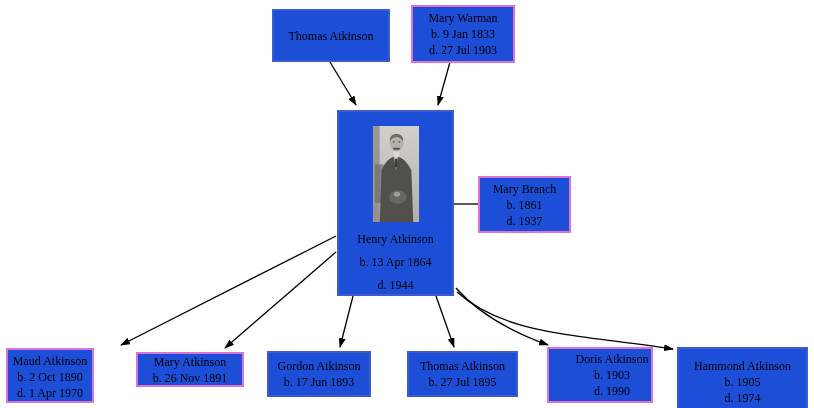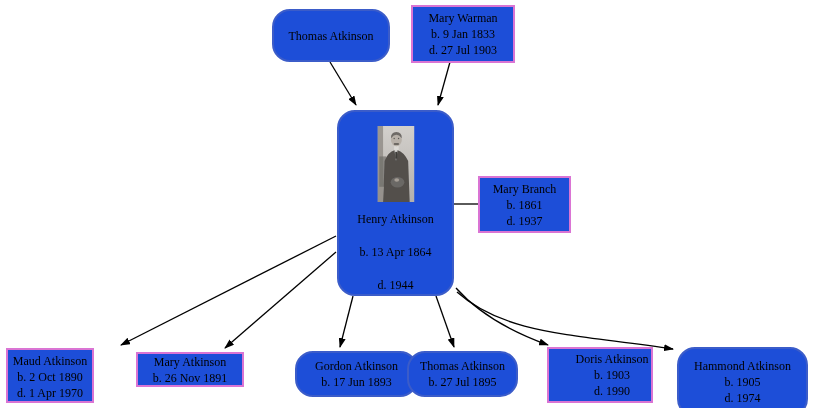--- a/index.html
+++ b/index.html
@@ -33,27 +33,27 @@
     display: flex;
     flex-direction: column;
     align-items: center;
     justify-content: center;
     text-align: center;
     font-size: 12px;
     line-height: 16px;
     color: #000000;
     cursor: default;
   }
-  .node.male   { border-color: var(--male, #3b5cc9); border-radius: 18px; }
+  .node.male   { border-color: var(--male, #3b5cc9); }
   .node.female { border-color: var(--female, #da74d4); }
   .node span { display: block; white-space: nowrap; }
   #node-henry { justify-content: flex-start; }
   #node-henry .photo { margin-top: 14px; margin-bottom: 9px; }
   #node-henry span { margin-top: 0; line-height: 17px; }
-  #node-henry .birth, #node-henry .death { margin-top: 16px; }
+  #node-henry .birth, #node-henry .death { margin-top: 6px; }
 </style>
 </head>
 <body>
 
 <div id="canvas">
 
   <svg id="edges" viewBox="0 0 814 408" xmlns="http://www.w3.org/2000/svg">
     <defs>
       <marker id="arrow" viewBox="0 0 10 7" refX="9" refY="3.5" markerWidth="10" markerHeight="7" markerUnits="userSpaceOnUse" orient="auto">
         <path class="arrowhead" d="M0,0 L10,3.5 L0,7 Z"></path>
@@ -123,21 +123,21 @@
     <span>Maud Atkinson</span>
     <span>b. 2 Oct 1890</span>
     <span>d. 1 Apr 1970</span>
   </div>
 
   <div class="node female" style="left:136px; top:352px; width:108px; height:35px;">
     <span>Mary Atkinson</span>
     <span>b. 26 Nov 1891</span>
   </div>
 
-  <div class="node male" style="left:267px; top:351px; width:123px; height:46px;margin-left:28px;">
+  <div class="node male" style="left:267px; top:351px; width:104px; height:46px;">
     <span>Gordon Atkinson</span>
     <span>b. 17 Jun 1893</span>
   </div>
 
   <div class="node male" style="left:407px; top:351px; width:111px; height:46px;">
     <span>Thomas Atkinson</span>
     <span>b. 27 Jul 1895</span>
   </div>
 
   <div class="node female" style="left:547px; top:347px; width:106px; height:56px;padding-left:24px;">

